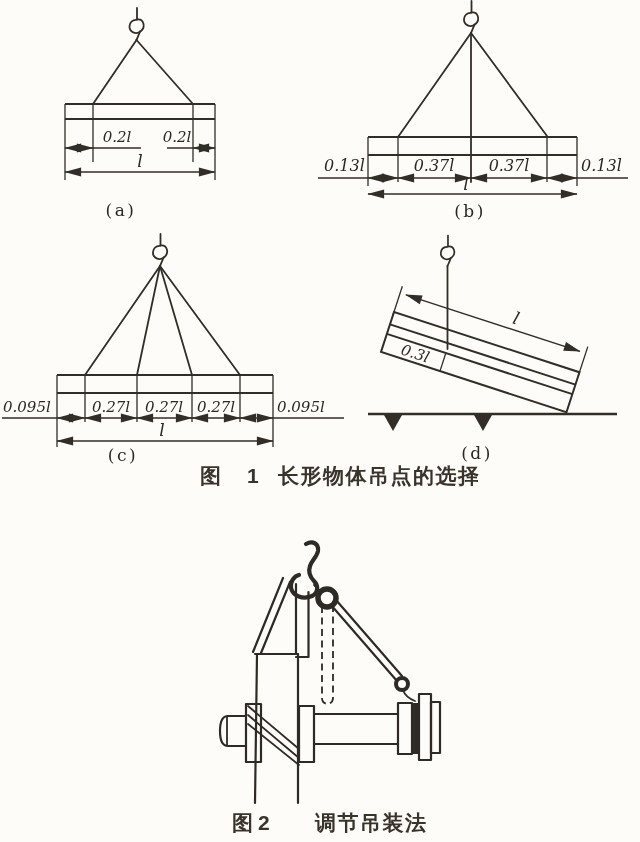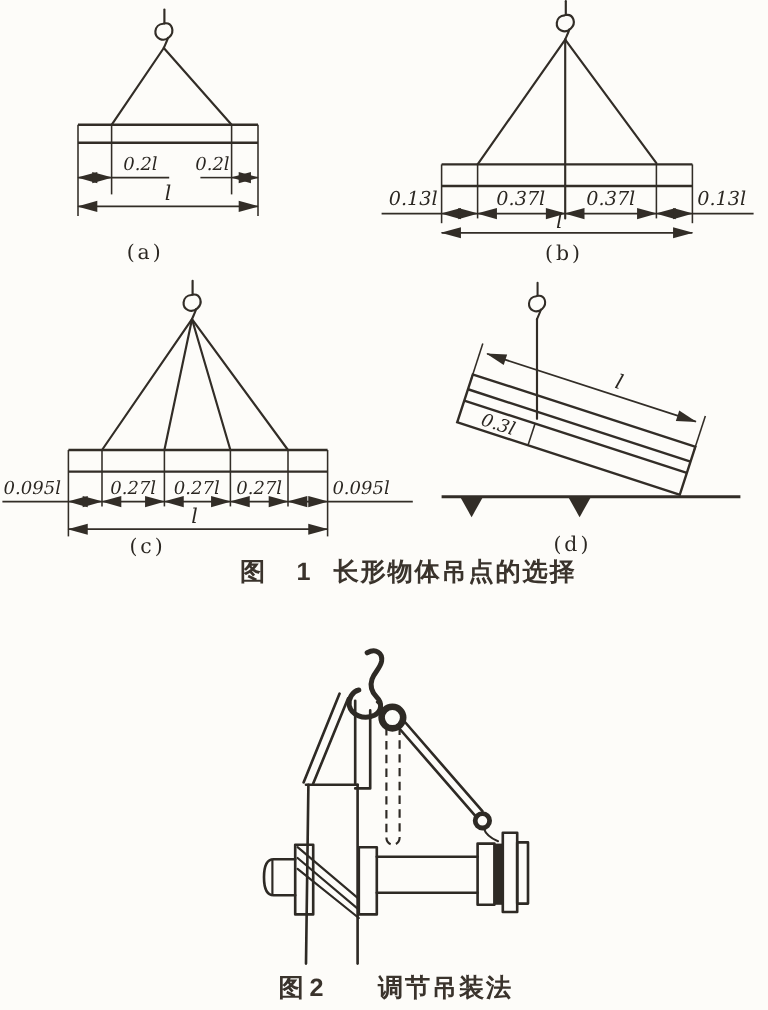--- a/index.html
+++ b/index.html
@@ -1,17 +1,17 @@
 <!DOCTYPE html>
 <html><head>
 <meta charset="utf-8">
 <style>
   html,body{margin:0;padding:0;}
   body{width:640px;height:842px;background:#fdfcf9;font-family:"Liberation Sans",sans-serif;}
-  .stage{position:relative;width:640px;height:842px;background:#fdfcf9;overflow:hidden;}
+  .stage{position:relative;width:640px;height:842px;background:#fdfcf9;overflow:hidden;border-radius:20px;}
   svg{position:absolute;left:0;top:0;}
   .ln{stroke:#322d27;stroke-width:1.8;fill:none;stroke-linecap:round;}
   .dim{stroke:#322d27;stroke-width:1.4;fill:none;}
   .ext{stroke:#322d27;stroke-width:1.3;fill:none;}
   .beam{stroke:#322d27;stroke-width:2;fill:none;}
   .lbl{font:italic 15px "DejaVu Serif",serif;fill:#2b2722;}
   .lblb{font:italic 16px "DejaVu Serif",serif;fill:#2b2722;}
   .lbll{font:italic 17px "DejaVu Serif",serif;fill:#2b2722;}
   .sub{font:17px "DejaVu Serif",serif;letter-spacing:2.5px;fill:#2b2722;text-anchor:middle;}
   .cap{font:bold 21px "Liberation Sans",sans-serif;fill:#3a332c;}

